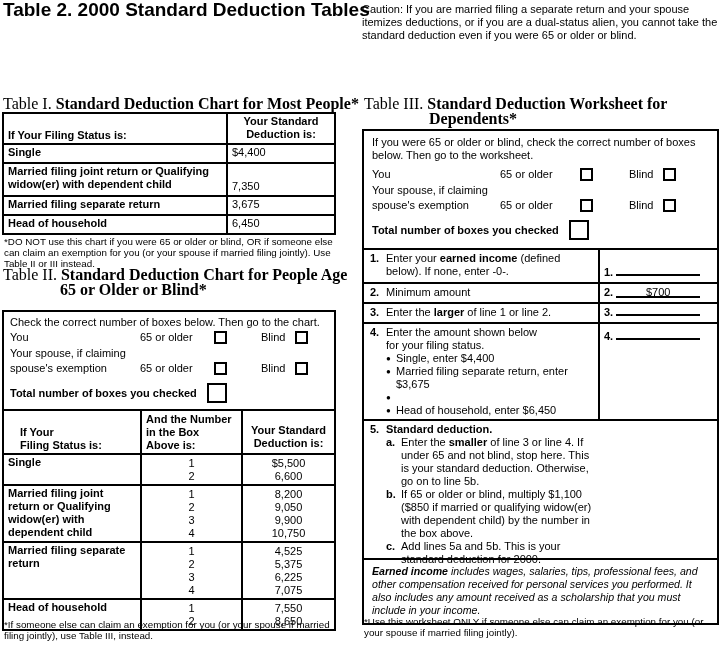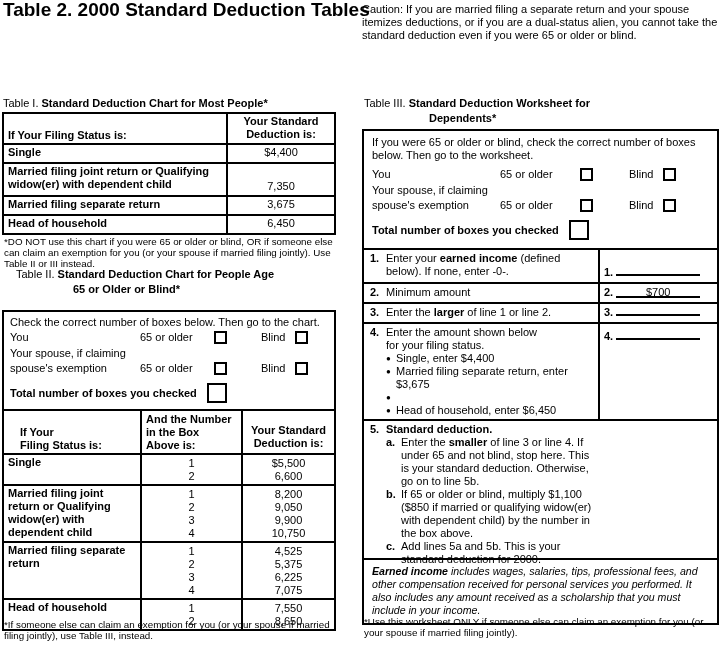--- a/index.html
+++ b/index.html
@@ -10,42 +10,42 @@
     position:relative; overflow:hidden;
   }
   .abs { position:absolute; }
   .b { font-weight:bold; }
 
   
   .main-title { left:3px; top:3px; font-size:19px; font-weight:bold; }
   .caution { left:362px; top:3px; width:357px; font-size:11px; line-height:13px; }
 
   
-  .tbl-title { font-size:11px; line-height:15px; }
+  .tbl-title { font-size:16px; line-height:15px;font-family:Liberation Serif, serif; }
   .tbl-title .tlabel { font-weight:normal; }
   .tbl-title .tbold { font-weight:bold; }
   .t1-title { left:3px; top:96px; }
-  .t2-title { left:16px; top:267px; }
+  .t2-title { left:3px; top:267px; }
   .t2-title .line2 { padding-left:57px; }
   .t3-title { left:364px; top:96px; }
   .t3-title .line2 { padding-left:65px; }
 
   
   table { border-collapse:collapse; table-layout:fixed; }
   table, td, th { border:2px solid #000; }
   td { padding:1px 4px; vertical-align:top; }
 
   
   .t1 { left:2px; top:112px; width:334px; }
   .t1 .c1 { width:224px; }
   .t1 .hdr td { height:31px; }
   .t1 .hdr .c1 { vertical-align:bottom; font-weight:bold; }
   .t1 .hdr .c2 { text-align:center; font-weight:bold; vertical-align:bottom; padding-bottom:2px; }
   .t1 .status { font-weight:bold; }
-  .t1 .amt { text-align:center; }
+  .t1 .amt { }
   .t1 .rS td { height:19px; }
   .t1 .rM td { height:33px; }
   .t1 .rM .amt { vertical-align:bottom; padding-bottom:2px; }
   .t1-footnote { left:4px; top:236px; width:334px; }
   .footnote { font-size:9.8px; line-height:11px; }
 
   
   .chk-box {
     display:inline-block; width:13px; height:13px; border:2px solid #000;
     background:#fff; flex:none;

